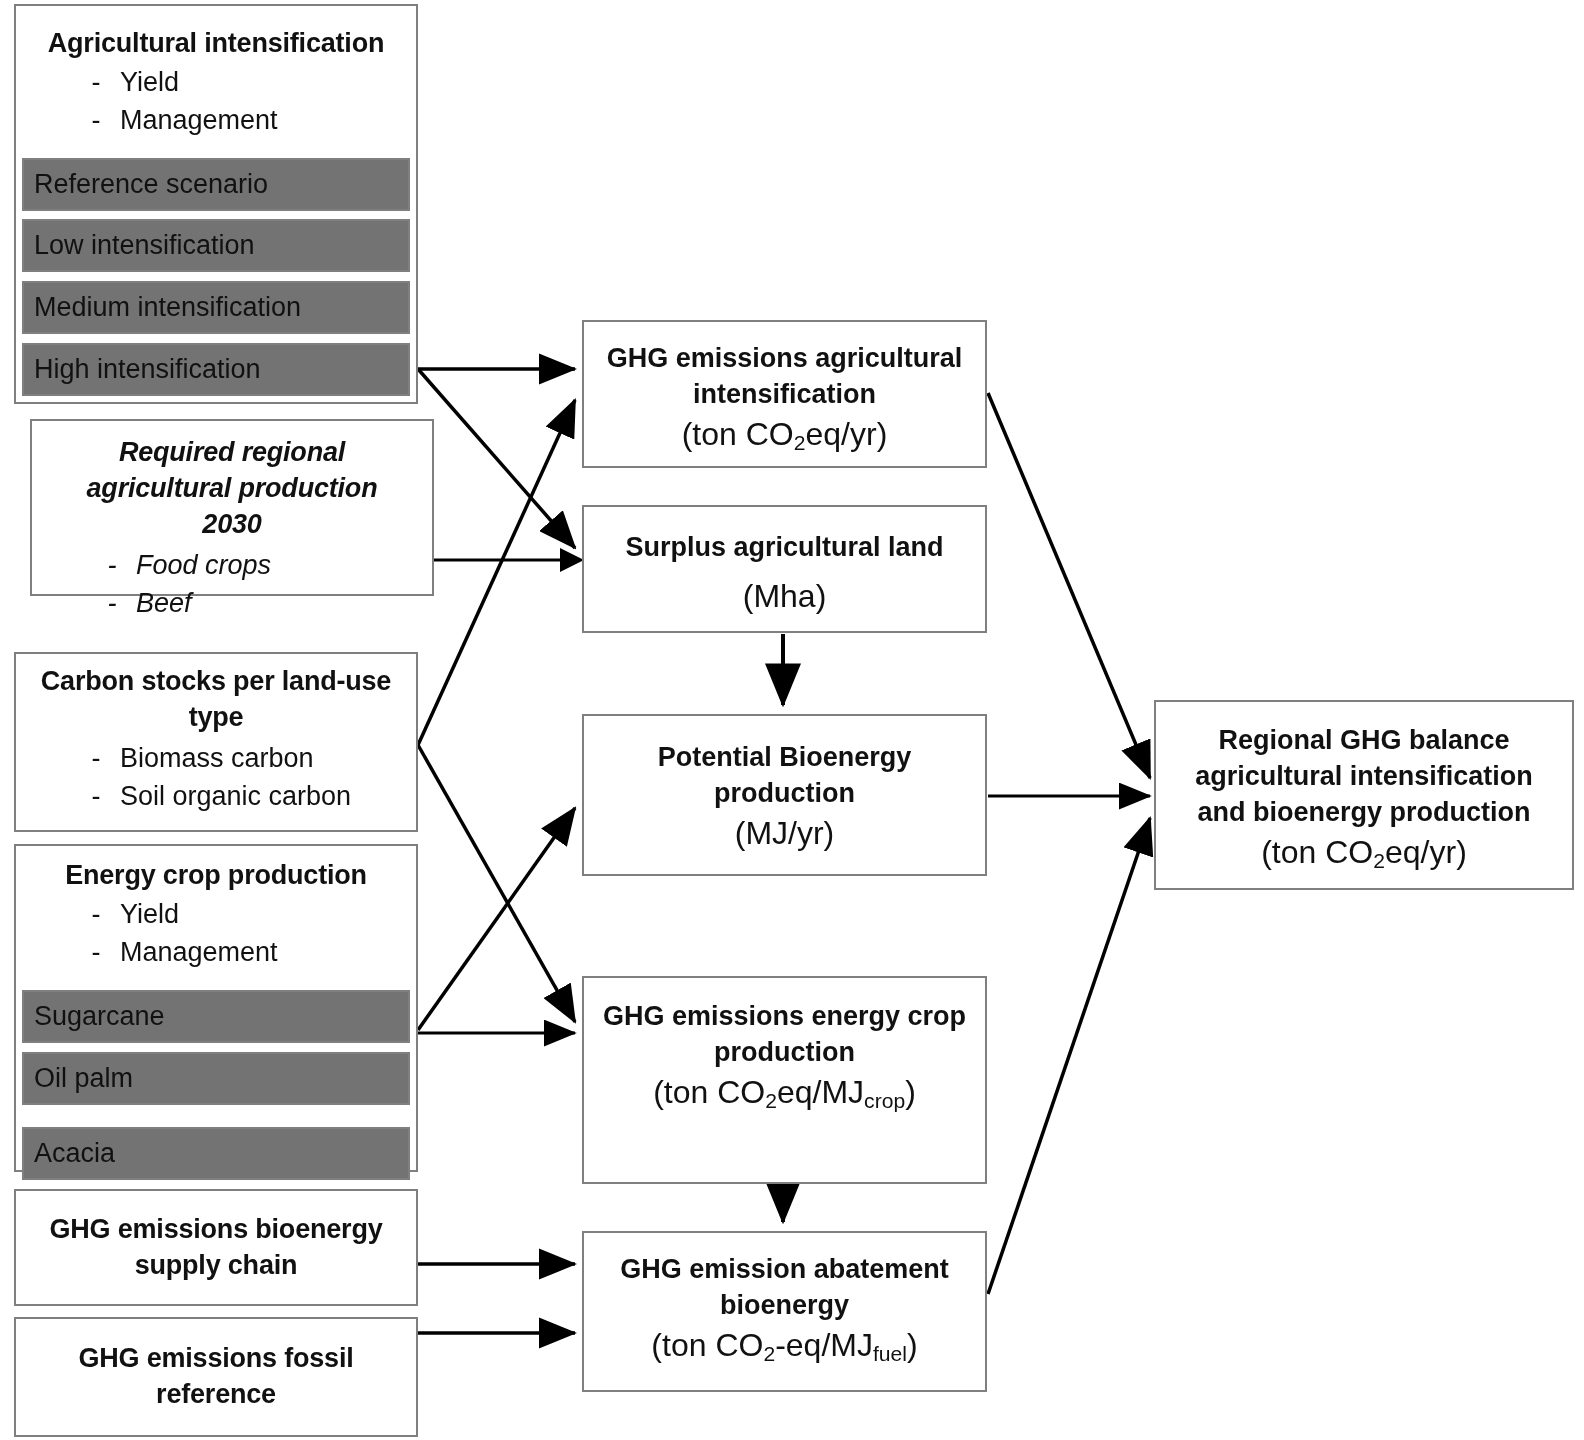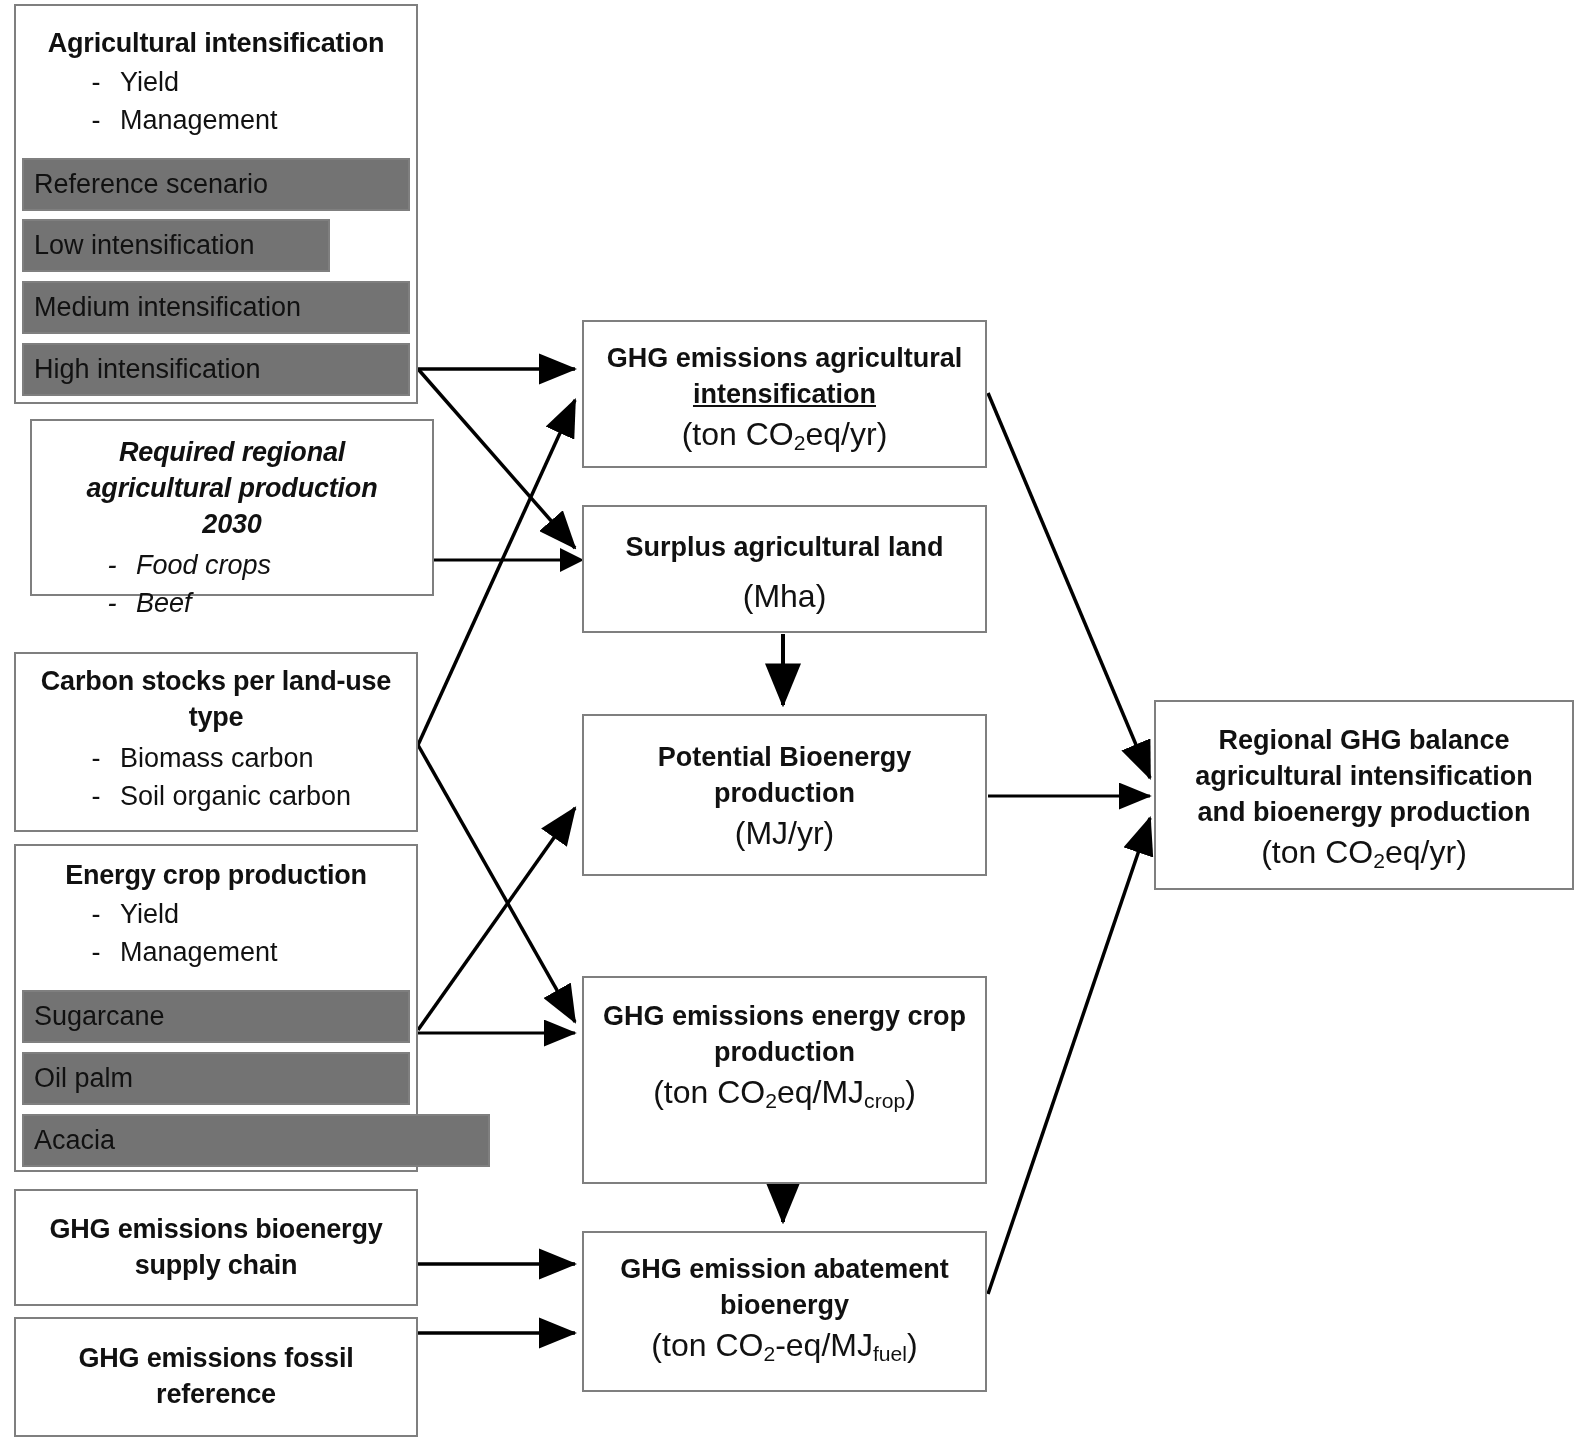--- a/index.html
+++ b/index.html
@@ -88,21 +88,21 @@
           <span>Yield</span>
         </li>
       <li>
           <span class="dash">-</span>
           <span>Management</span>
         </li>
     </ul>
     <div class="innerbox" style="left:6px; top:152px; width:388px; height:53px; display:flex; align-items:center;">
       <span class="innerbox-label">Reference scenario</span>
     </div>
-    <div class="innerbox" style="left:6px; top:213px; width:308px; height:53px; display:flex; align-items:center;">
+    <div class="innerbox" style="left:6px; top:213px; width:388px; height:53px; display:flex; align-items:center;">
       <span class="innerbox-label">Low intensification</span>
     </div>
     <div class="innerbox" style="left:6px; top:275px; width:388px; height:53px; display:flex; align-items:center;">
       <span class="innerbox-label">Medium intensification</span>
     </div>
     <div class="innerbox" style="left:6px; top:337px; width:388px; height:53px; display:flex; align-items:center;">
       <span class="innerbox-label">High intensification</span>
     </div>
   </div>
 
@@ -148,38 +148,38 @@
           <span class="dash">-</span>
           <span>Management</span>
         </li>
     </ul>
     <div class="innerbox" style="left:6px; top:144px; width:388px; height:53px; display:flex; align-items:center;">
       <span class="innerbox-label">Sugarcane</span>
     </div>
     <div class="innerbox" style="left:6px; top:206px; width:388px; height:53px; display:flex; align-items:center;">
       <span class="innerbox-label">Oil palm</span>
     </div>
-    <div class="innerbox" style="left:6px; top:268px; width:468px; height:53px; display:flex; align-items:center;">
+    <div class="innerbox" style="left:6px; top:281px; width:388px; height:53px; display:flex; align-items:center;">
       <span class="innerbox-label">Acacia</span>
     </div>
   </div>
 
   <div class="box" style="left:14px; top:1189px; width:404px; height:117px;">
     <div class="grp-title" style="position:absolute;left:0;right:0;top:21px;">GHG emissions bioenergy</div>
     <div class="grp-title" style="position:absolute;left:0;right:0;top:57px;">supply chain</div>
   </div>
 
   <div class="box" style="left:14px; top:1317px; width:404px; height:120px;">
     <div class="grp-title" style="position:absolute;left:0;right:0;top:22px;">GHG emissions fossil</div>
     <div class="grp-title" style="position:absolute;left:0;right:0;top:58px;">reference</div>
   </div>
 
   <div class="box" style="left:582px; top:320px; width:405px; height:148px;">
     <div class="mid-title" style="position:absolute;left:4px;right:4px;top:18px;">GHG emissions agricultural</div>
-    <div class="mid-title" style="position:absolute;left:4px;right:4px;top:54px;text-decoration:underline;">intensification</div>
+    <div class="mid-title" style="position:absolute;left:4px;right:4px;top:54px;">intensification</div>
     <div class="mid-unit" style="position:absolute;left:4px;right:4px;top:91px;">
       <span>(ton CO</span><sub>2</sub><span>eq/yr)</span>
     </div>
   </div>
 
   <div class="box" style="left:582px; top:505px; width:405px; height:128px;">
     <div class="mid-title" style="position:absolute;left:4px;right:4px;top:22px;">Surplus agricultural land</div>
     <div class="mid-unit" style="position:absolute;left:4px;right:4px;top:68px;">
       <span>(Mha)</span>
     </div>

